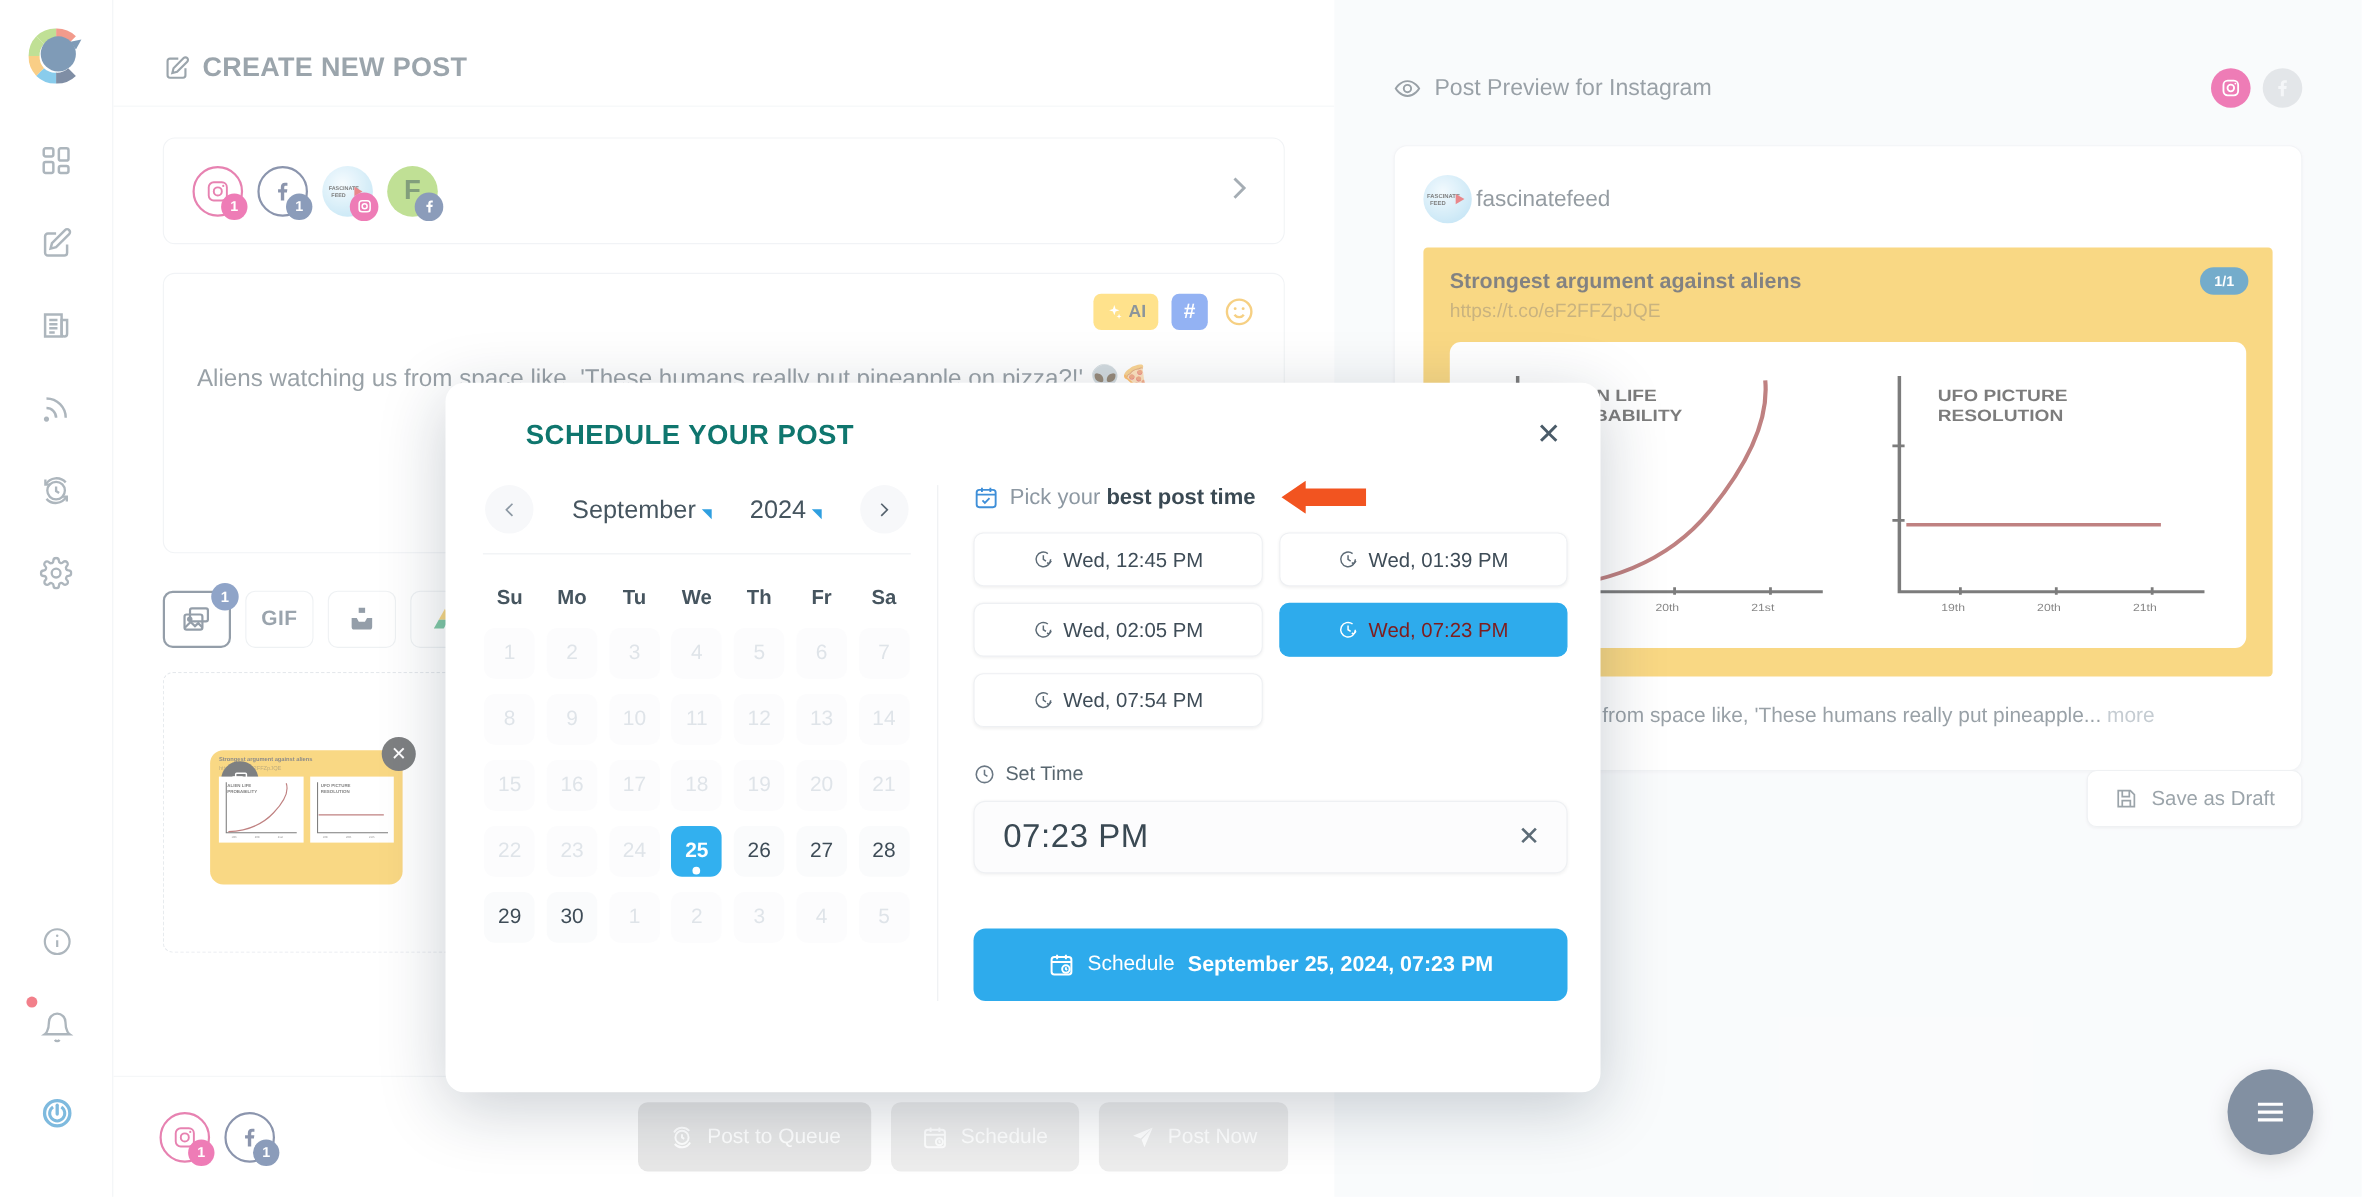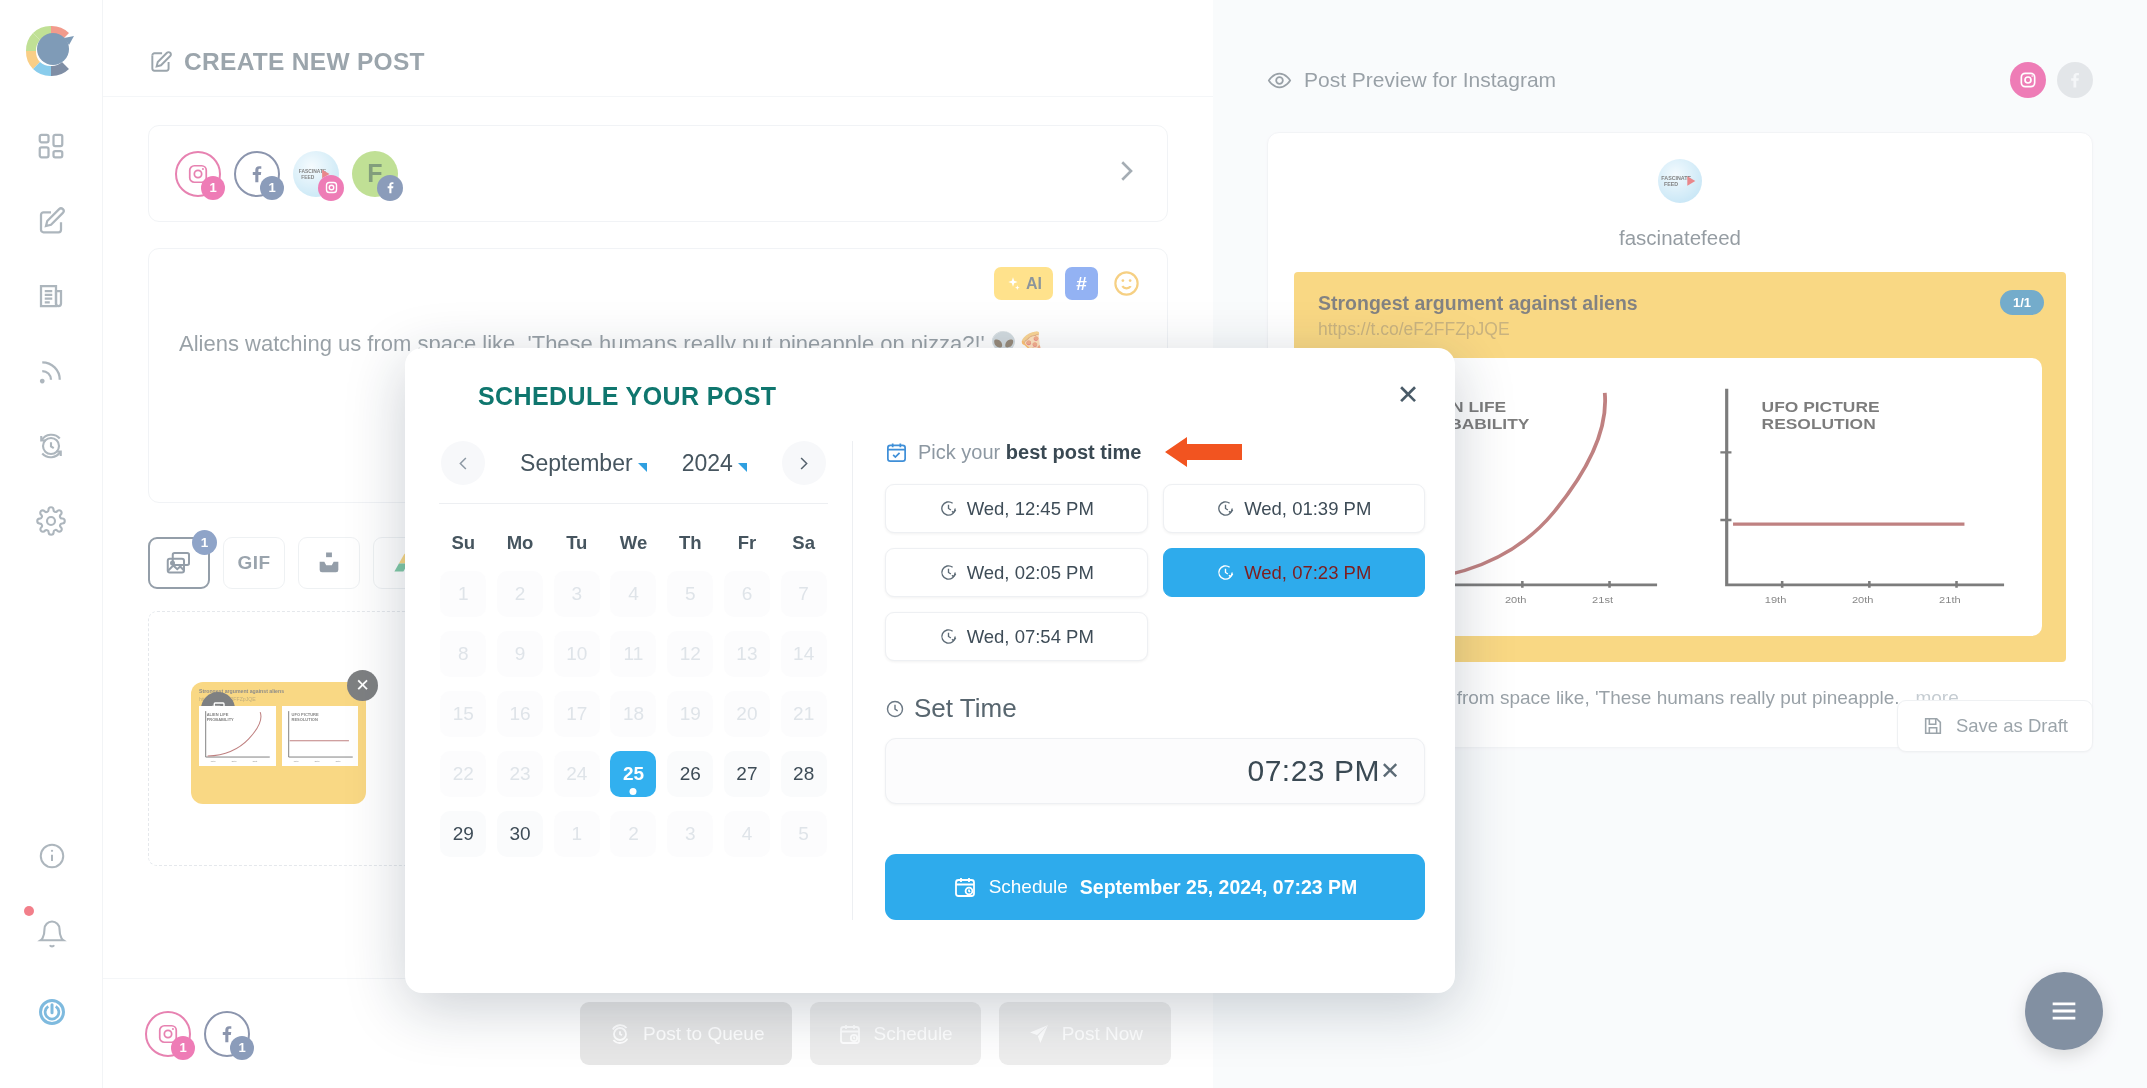--- a/index.html
+++ b/index.html
@@ -154,21 +154,21 @@
     background: #f5f7fa; padding: 62px 54px 0 54px;
   }
   #preview-head { display: flex; align-items: center; justify-content: space-between; }
   #preview-title { display: flex; align-items: center; gap: 12px; font-size: 21px; color: #45545f; }
   #preview-networks { display: flex; gap: 11px; }
   .pv-net { width: 36px; height: 36px; border-radius: 50%; display:flex; align-items:center; justify-content:center; cursor:pointer;}
   #preview-card {
     margin-top: 34px; background: #fff; border-radius: 12px; border: 1px solid #e8ebef;
     padding: 26px 26px 34px 26px; box-shadow: 0 1px 3px rgba(0,0,0,.04);
   }
-  #pv-user { display: flex; align-items: center; gap: 23px; flex-direction: column; }
+  #pv-user { display: flex; align-items: center; gap: 4px; }
   #pv-avatar {
     width: 44px; height: 44px; border-radius: 50%;
     background: radial-gradient(circle at 40% 35%, #e8f6fd 0%, #9fd4ef 75%, #7cc3e8 100%);
     display:flex; align-items:center; justify-content:center; overflow:hidden;
   }
   #pv-handle { font-size: 20.5px; color: #3e4c57; }
   #pv-media {
     margin-top: 22px; background: #f5b820; border-radius: 4px; padding: 20px 24px 26px 24px;
     position: relative;
   }
@@ -256,25 +256,25 @@
     position: absolute; left: 262px; top: -4px; width: 95px; height: 30px;
   }
   #slots { display: grid; grid-template-columns: 1fr 1fr; gap: 15px; margin-top: 20px; }
   .slot {
     height: 49px; border-radius: 9px; background: #fff; border: 1px solid #eef0f3;
     box-shadow: 0 1px 3px rgba(0,0,0,.06);
     display: flex; align-items: center; justify-content: center; gap: 9px;
     font-size: 18.5px; color: #3e4c57; cursor: pointer; font-weight: 500;
   }
   .slot.active { background: #2eabec; border-color: #2eabec; color: #7f1d1d; box-shadow:none; }
-  #set-time-label { display: flex; align-items: center; gap: 9px; margin-top: 32px; font-size: 26px; color: #58666f; }
+  #set-time-label { display: flex; align-items: center; gap: 9px; margin-top: 32px; font-size: 18px; color: #58666f; }
   #time-input {
     margin-top: 14px; height: 66px; border-radius: 11px; background: #fcfcfd;
     border: 1px solid #eef0f3; box-shadow: 0 1px 3px rgba(0,0,0,.05);
-    display: flex; align-items: center; justify-content: flex-end;
+    display: flex; align-items: center; justify-content: space-between;
     padding: 0 24px 0 26px;
   }
   #time-value { font-size: 30px; color: #3a4953; letter-spacing: .5px; }
   #time-clear { font-size: 24px; color: #5c6b76; cursor: pointer; line-height: 1; }
   #schedule-btn {
     margin-top: 50px; height: 66px; border-radius: 11px; background: #2eabec; color: #fff;
     display: flex; align-items: center; justify-content: center; gap: 12px;
     font-size: 19px; cursor: pointer; border: none; width: 100%;
     font-family: "Liberation Sans", sans-serif;
   }

